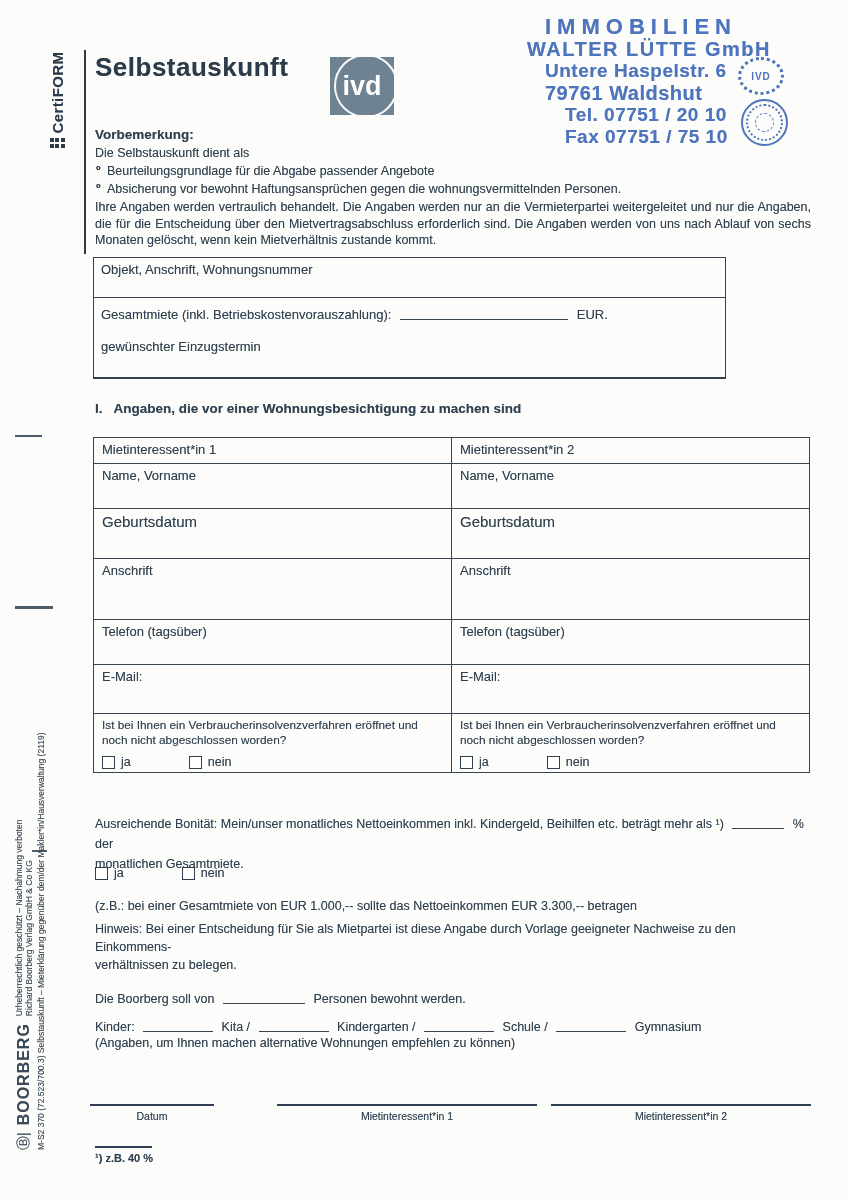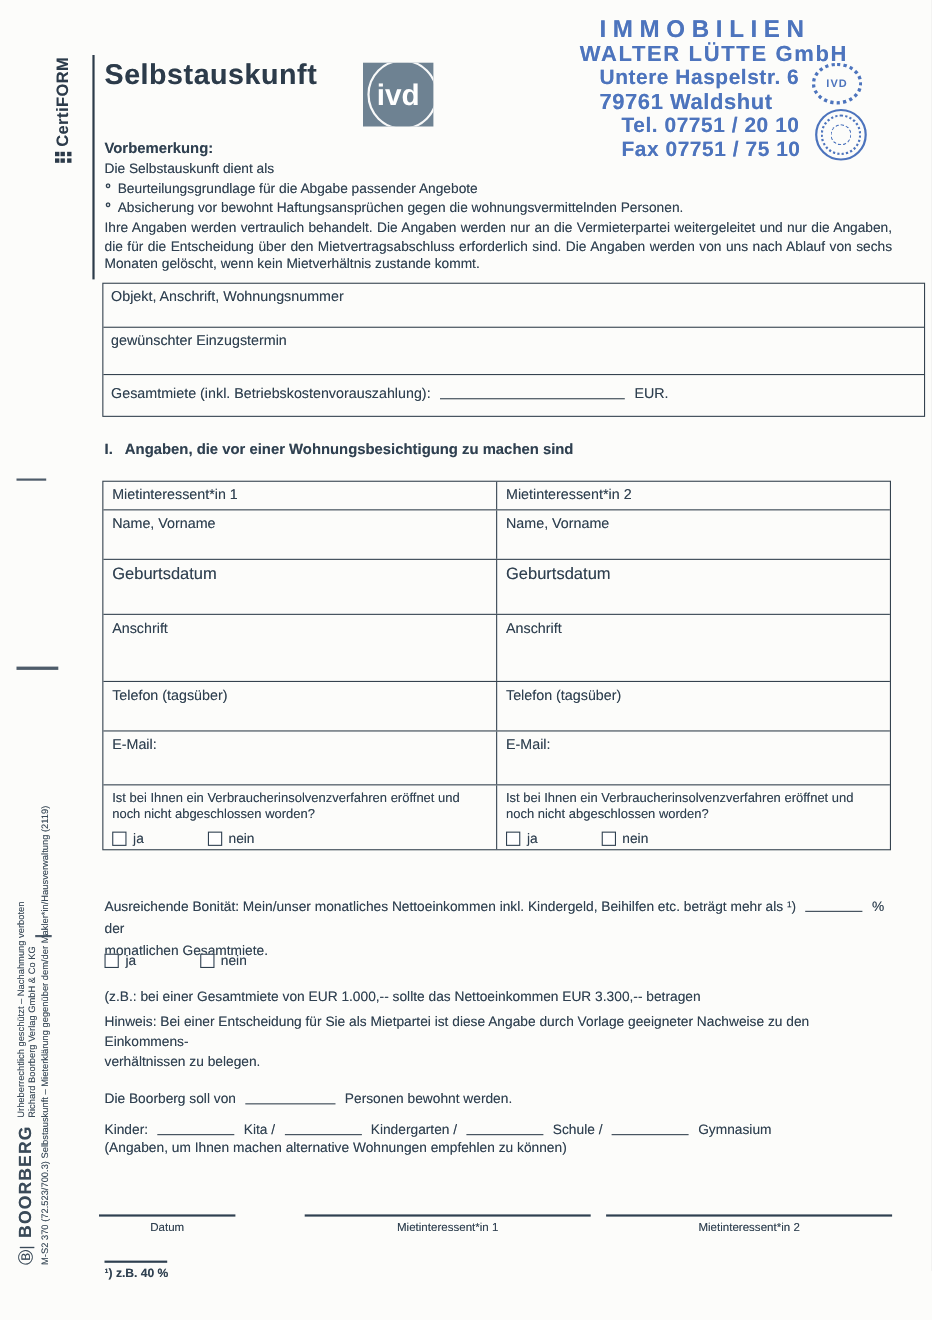--- a/index.html
+++ b/index.html
@@ -79,21 +79,21 @@
 
   
   .vb-heading { position: absolute; left: 95px; top: 127px; font-size: 13.5px; font-weight: bold; }
   .vb-intro { position: absolute; left: 95px; top: 146px; font-size: 12.5px; }
   .vb-bullet { position: absolute; left: 107px; font-size: 12.5px; }
   .vb-bullet::before { content: "º"; position: absolute; left: -11px; top: 0; font-weight: bold; }
   .b1 { top: 164px; } .b2 { top: 182px; }
   .vb-par { position: absolute; left: 95px; top: 199px; width: 716px; font-size: 12.5px; line-height: 1.33; text-align: justify; }
 
   
-  .objbox { position: absolute; left: 93px; top: 257px; width: 748px; border: 1.7px solid #35434f; font-size: 13px; }
+  .objbox { position: absolute; left: 93px; top: 257px; width: 633px; border: 1.7px solid #35434f; font-size: 13px; }
   .obj-row { padding: 4px 7px; }
   .obj-row.r1 { height: 40px; border-bottom: 1.7px solid #35434f; }
   .obj-row.r2 { height: 43px; border-bottom: 1.7px solid #35434f; }
   .obj-row.r3 { height: 37px; padding-top: 9px; }
 
   .blank { display: inline-block; border-bottom: 1.7px solid #35434f; height: 12px; vertical-align: -1px; margin: 0 5px; }
   .w168 { width: 168px; } .w82 { width: 82px; } .w70 { width: 70px; } .w52 { width: 52px; }
 
   
   .sec1-heading { position: absolute; left: 95px; top: 401px; font-size: 13.5px; font-weight: bold; }
@@ -192,27 +192,27 @@
   <div class="vb-heading">Vorbemerkung:</div>
   <div class="vb-intro">Die Selbstauskunft dient als</div>
   <div class="vb-bullet b1">Beurteilungsgrundlage für die Abgabe passender Angebote</div>
   <div class="vb-bullet b2">Absicherung vor bewohnt Haftungsansprüchen gegen die wohnungsvermittelnden Personen.</div>
   <div class="vb-par">Ihre Angaben werden vertraulich behandelt. Die Angaben werden nur an die Vermieterpartei weitergeleitet und nur die Angaben, die für die Entscheidung über den Mietvertragsabschluss erforderlich sind. Die Angaben werden von uns nach Ablauf von sechs Monaten gelöscht, wenn kein Mietverhältnis zustande kommt.</div>
 
   <div class="objbox">
     <div class="obj-row r1">
       <span>Objekt, Anschrift, Wohnungsnummer</span>
     </div>
-    <div class="obj-row r2">
-      <span>gewünschter Einzugstermin</span>
-    </div>
     <div class="obj-row r3">
       <span>Gesamtmiete (inkl. Betriebskostenvorauszahlung):</span>
       <span class="blank w168"></span>
       <span>EUR.</span>
+    </div>
+    <div class="obj-row r2">
+      <span>gewünschter Einzugstermin</span>
     </div>
   </div>
 
   <div class="sec1-heading">
     <span class="sec-num">I.</span><span>Angaben, die vor einer Wohnungsbesichtigung zu machen sind</span>
   </div>
 
   <div class="main-table">
     <div class="t-row">
       <div class="t-cell first rh-h">Mietinteressent*in 1</div>

